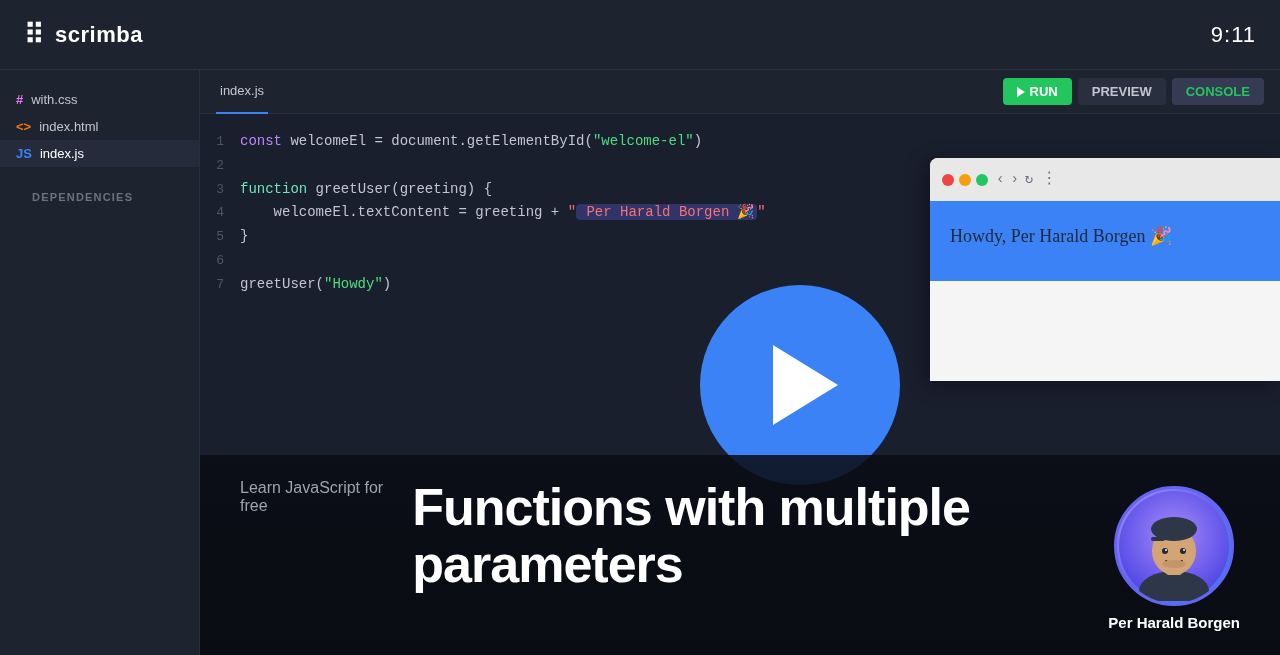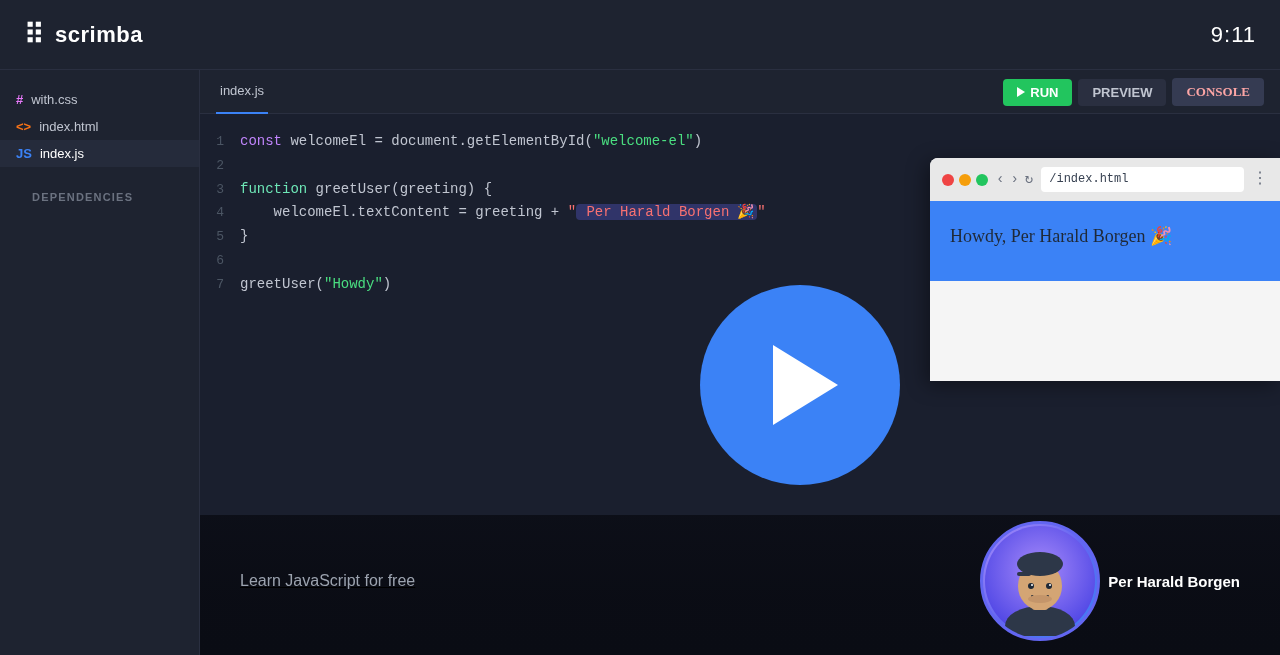--- a/index.html
+++ b/index.html
@@ -132,21 +132,21 @@
     .btn-preview, .btn-console {
       background: #2a2f40;
       color: #c0c5d0;
       border: none;
       border-radius: 4px;
       padding: 6px 14px;
       font-size: 13px;
       font-weight: 600;
       cursor: pointer;
     }
-    .btn-console { color: #fca5a5; background: #353b52; font-family: Liberation Serif, serif; }
+    .btn-console { color: #22c55e; background: #353b52; }
 
     
     .code-editor {
       flex: 1;
       padding: 16px 0;
       font-family: 'Courier New', Courier, monospace;
       font-size: 14px;
       line-height: 1.7;
       color: #c0c5d0;
       position: relative;
@@ -244,49 +244,47 @@
       background: #f5f5f5;
       height: 100px;
     }
 
     
     .bottom-overlay {
       position: absolute;
       bottom: 0;
       left: 0;
       right: 0;
-      height: 140px;
+      height: 200px;
       background: linear-gradient(to bottom, rgba(10,12,20,0.85) 0%, rgba(10,12,20,0.98) 60%, rgba(10,12,20,1) 100%);
       display: flex;
-      flex-direction: column;
       justify-content: center;
       padding: 24px 40px;
       z-index: 20;
-      text-decoration: underline;
     }
     .learn-label {
       color: #9ca3af;
       font-size: 16px;
       margin-bottom: 8px;
     }
     .lesson-title {
       color: #fff;
       font-size: 52px;
       font-weight: 800;
       letter-spacing: -1px;
       line-height: 1.1;
     }
 
     
     .instructor {
       position: absolute;
       right: 40px;
-      bottom: 14px;
-      display: flex;
-      flex-direction: row;
+      bottom: 24px;
+      display: flex;
+      flex-direction: column;
       align-items: center;
       gap: 8px;
       z-index: 25;
     }
     .avatar {
       width: 120px;
       height: 120px;
       border-radius: 50%;
       background: linear-gradient(135deg, #a78bfa 0%, #6366f1 50%, #3b82f6 100%);
       display: flex;
@@ -392,32 +390,32 @@
           <div class="browser-dots">
             <div class="dot dot-red"></div>
             <div class="dot dot-yellow"></div>
             <div class="dot dot-green"></div>
           </div>
           <div class="browser-nav">
             <span>‹</span>
             <span>›</span>
             <span>↻</span>
           </div>
-          <div class="browser-url">/index.html</div>
           <div class="browser-menu">⋮</div>
         </div>
         <div class="browser-content">
           <div class="browser-text">Howdy, Per Harald Borgen 🎉</div>
         </div>
         <div class="browser-extra"></div>
       </div>
     </div>
 
     <div class="bottom-overlay">
       <div class="learn-label">Learn JavaScript for free</div>
+      <div class="lesson-title">Functions with multiple parameters</div>
     </div>
 
     <div class="instructor">
       <div class="avatar">
         <svg width="110" height="110" viewBox="0 0 110 110">
 
           <defs>
             <radialGradient id="bg" cx="50%" cy="40%" r="60%">
               <stop offset="0%" stop-color="#a78bfa"></stop>
               <stop offset="100%" stop-color="#4f46e5"></stop>

